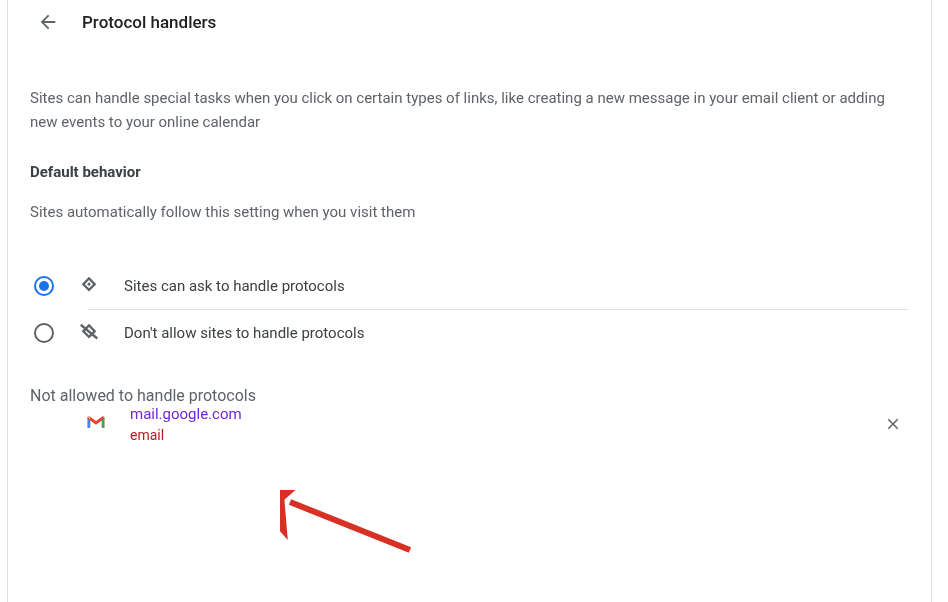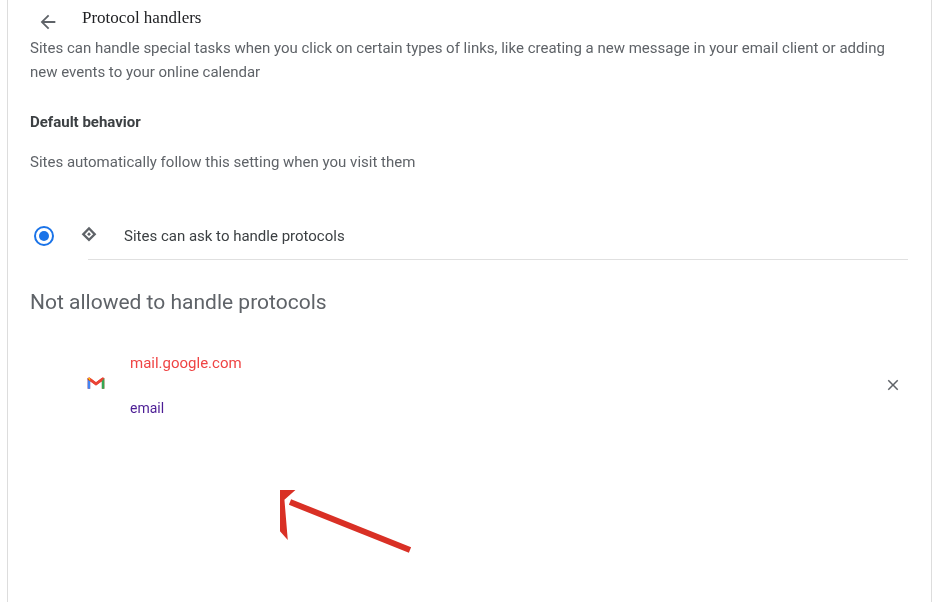--- a/index.html
+++ b/index.html
@@ -9,24 +9,24 @@
       width: 948px;
       height: 602px;
       position: relative;
       color: #202124;
     }
     .content {
       padding: 8px 30px 0 30px;
     }
     .header {
       display: flex;
-      align-items: flex-start;
+      align-items: center;
       gap: 20px;
+      margin-bottom: 50px;
       padding-left: 4px;
-      font-family: Liberation Serif, serif;
     }
     .back-btn {
       width: 28px;
       height: 28px;
       display: flex;
       align-items: center;
       justify-content: center;
       cursor: pointer;
       color: #5f6368;
     }
@@ -99,49 +99,47 @@
       flex-shrink: 0;
       display: flex;
       align-items: center;
       justify-content: center;
     }
     .radio-label {
       font-size: 15px;
       color: #3c4043;
     }
     .blocked-title {
-      font-size: 21px;
-      color: #5f6368;
-      margin-bottom: 40px;
+      font-size: 16px;
+      color: #5f6368;
     }
     .site-row {
       display: flex;
       align-items: center;
       padding: 0 10px 0 56px;
       gap: 24px;
     }
     .site-favicon {
       width: 20px;
       height: 20px;
       flex-shrink: 0;
     }
     .site-info {
       display: flex;
       flex-direction: column;
       flex: 1;
       gap: 4px;
     }
     .site-domain {
       font-size: 15px;
-      color: #ef4444;
+      color: #6d28d9;
     }
     .site-type {
       font-size: 14px;
-      color: #4c1d95;
-      margin-top: 24px;
+      color: #b91c1c;
     }
     .remove-btn {
       width: 30px;
       height: 30px;
       display: flex;
       align-items: center;
       justify-content: center;
       cursor: pointer;
       color: #5f6368;
     }
@@ -198,20 +196,32 @@
         <svg width="22" height="22" viewBox="0 0 24 24" fill="currentColor">
           <path d="M12 2 L20 10 L12 18 L4 10 Z M12 5.5 L7.5 10 L12 14.5 L16.5 10 Z"></path>
           <rect x="10.5" y="8.5" width="3" height="3" transform="rotate(45 12 10)"></rect>
         </svg>
       </div>
       <div class="radio-label">Sites can ask to handle protocols</div>
     </div>
 
     <div class="divider-line"></div>
 
+    <div class="radio-row">
+      <div class="radio-outer">
+        
+      </div>
+      <div class="radio-icon">
+        <svg width="22" height="22" viewBox="0 0 24 24" fill="currentColor">
+          <path d="M12 2 L20 10 L12 18 L4 10 Z M12 5.5 L7.5 10 L12 14.5 L16.5 10 Z"></path>
+          <line x1="3" y1="3" x2="21" y2="18" stroke="currentColor" stroke-width="2.5"></line>
+        </svg>
+      </div>
+      <div class="radio-label">Don't allow sites to handle protocols</div>
+    </div>
   </div>
 
   <div class="blocked-title">Not allowed to handle protocols</div>
 
   <div class="site-row">
     <div class="site-favicon">
       <svg width="20" height="16" viewBox="0 0 24 18">
         <path d="M2 3 L2 16 L5 16 L5 7 L12 12 L19 7 L19 16 L22 16 L22 3 L20 2 L12 8 L4 2 Z" fill="#EA4335"></path>
         <path d="M2 3 L2 16 L5 16 L5 7 Z" fill="#4285F4"></path>
         <path d="M22 3 L22 16 L19 16 L19 7 Z" fill="#34A853"></path>

